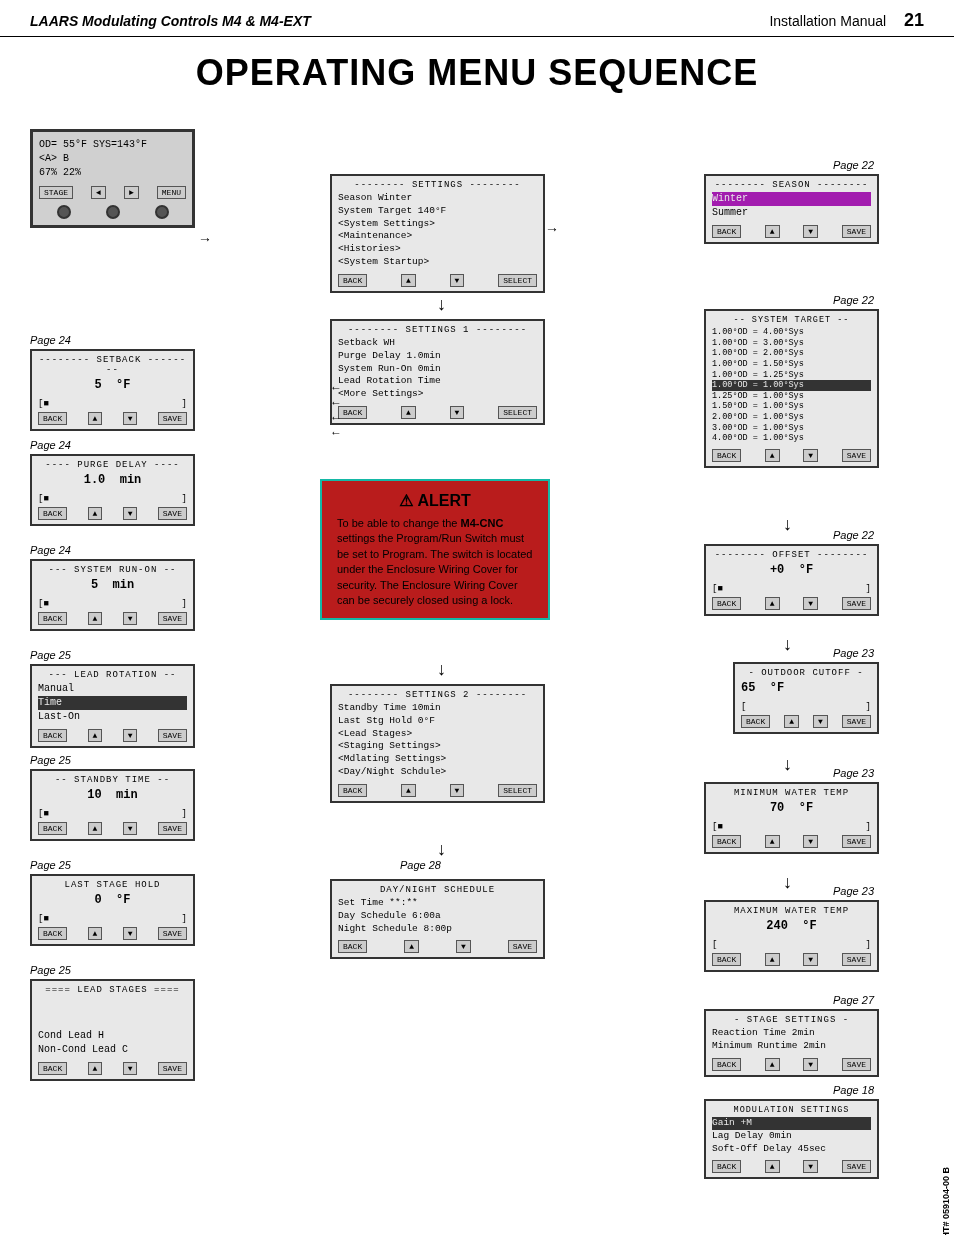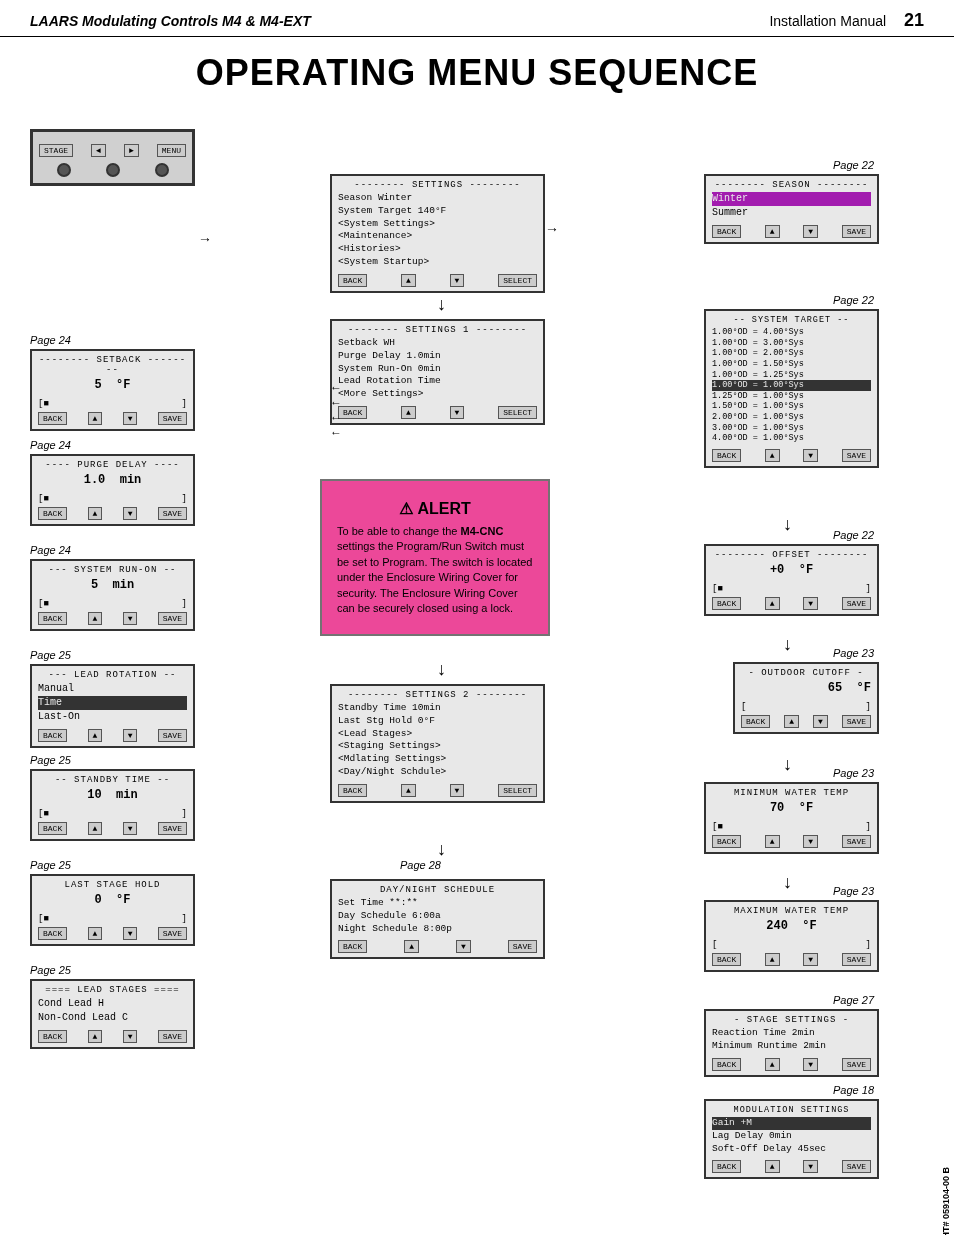--- a/index.html
+++ b/index.html
@@ -76,25 +76,25 @@
     
     .page-ref {
       font-style: italic;
       font-size: 11px;
       position: absolute;
     }
 
     
     .alert-box {
       position: absolute;
-      border: 2px solid #737373;
-      padding: 18px 15px;
+      border: 2px solid #14b8a6;
+      padding: 10px 15px;
       text-align: center;
       font-size: 12px;
-      background: #ec4899;
+      background: #b91c1c;
     }
     .alert-title {
       font-size: 16px;
       font-weight: bold;
       margin-bottom: 6px;
     }
 
     
     .device-panel {
       position: absolute;
@@ -124,20 +124,25 @@
     &nbsp;&nbsp;
     <span style="font-size:18px;font-weight:bold;">21</span>
   </span>
 </div>
 
 <div class="main-title">OPERATING MENU SEQUENCE</div>
 
 <div class="content-area">
 
   <div class="device-panel" style="left:30px;top:30px;width:165px;">
+    <div style="font-family:'Courier New',monospace;font-size:10px;line-height:1.4;">
+      <div>OD=  55°F SYS=143°F</div>
+      <div>  &lt;A&gt;          B</div>
+      <div>  67%         22%</div>
+    </div>
     <div style="display:flex;justify-content:space-between;margin-top:6px;">
       <button class="lcd-btn">STAGE</button>
       <button class="lcd-btn">◄</button>
       <button class="lcd-btn">►</button>
       <button class="lcd-btn">MENU</button>
     </div>
     <div style="display:flex;justify-content:space-around;margin-top:6px;">
       <div style="width:14px;height:14px;border-radius:50%;background:#555;border:2px solid #333;"></div>
       <div style="width:14px;height:14px;border-radius:50%;background:#555;border:2px solid #333;"></div>
       <div style="width:14px;height:14px;border-radius:50%;background:#555;border:2px solid #333;"></div>
@@ -243,21 +248,21 @@
       <button class="lcd-btn">▲</button>
       <button class="lcd-btn">▼</button>
       <button class="lcd-btn">SAVE</button>
     </div>
   </div>
 
   <div class="page-ref" style="left:30px;top:865px;">Page 25</div>
 
   <div class="lcd-box" style="left:30px;top:880px;width:165px;">
     <div class="lcd-title" style="font-size:9px;">==== LEAD STAGES ====</div>
-    <div style="font-family:'Courier New',monospace;font-size:10px;line-height:1.4;padding:2px 0;">
+    <div style="font-family:'Courier New',monospace;font-size:10px;line-height:1.4;padding:2px 0;margin-top:32px;">
       <div>Cond Lead        H</div>
       <div>Non-Cond Lead    C</div>
     </div>
     <div class="lcd-controls">
       <button class="lcd-btn">BACK</button>
       <button class="lcd-btn">▲</button>
       <button class="lcd-btn">▼</button>
       <button class="lcd-btn">SAVE</button>
     </div>
   </div>
@@ -409,21 +414,21 @@
       <button class="lcd-btn">SAVE</button>
     </div>
   </div>
 
   <div style="position:absolute;right:162px;top:535px;font-size:18px;">↓</div>
 
   <div class="page-ref" style="right:80px;top:548px;">Page 23</div>
 
   <div class="lcd-box" style="right:75px;top:563px;width:146px;">
     <div class="lcd-title" style="font-size:9px;">- OUTDOOR  CUTOFF -</div>
-    <div class="lcd-row" style="text-align:right;font-size:12px;font-weight:bold;padding:3px 0;">65  °F</div>
+    <div class="lcd-row" style="text-align:left;font-size:12px;font-weight:bold;padding:3px 0;">65  °F</div>
     <div style="display:flex;justify-content:space-between;align-items:center;margin-top:2px;">
       <span style="font-size:9px;font-family:'Courier New',monospace;">[</span>
       <span style="font-size:9px;font-family:'Courier New',monospace;">]</span>
     </div>
     <div class="lcd-controls">
       <button class="lcd-btn">BACK</button>
       <button class="lcd-btn">▲</button>
       <button class="lcd-btn">▼</button>
       <button class="lcd-btn">SAVE</button>
     </div>

